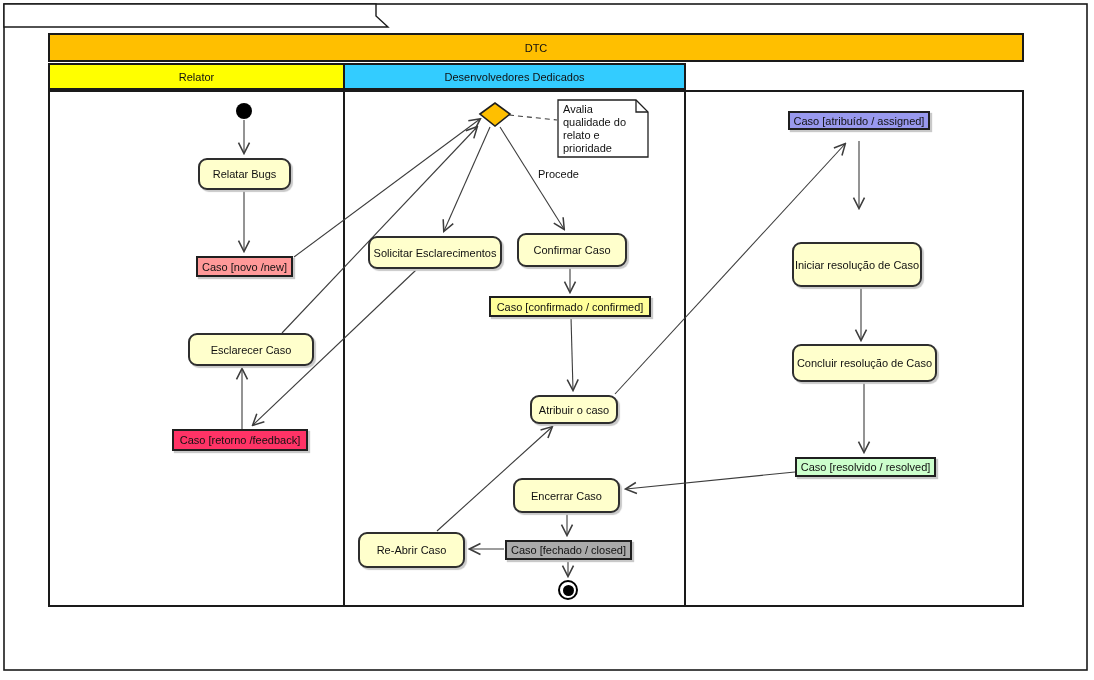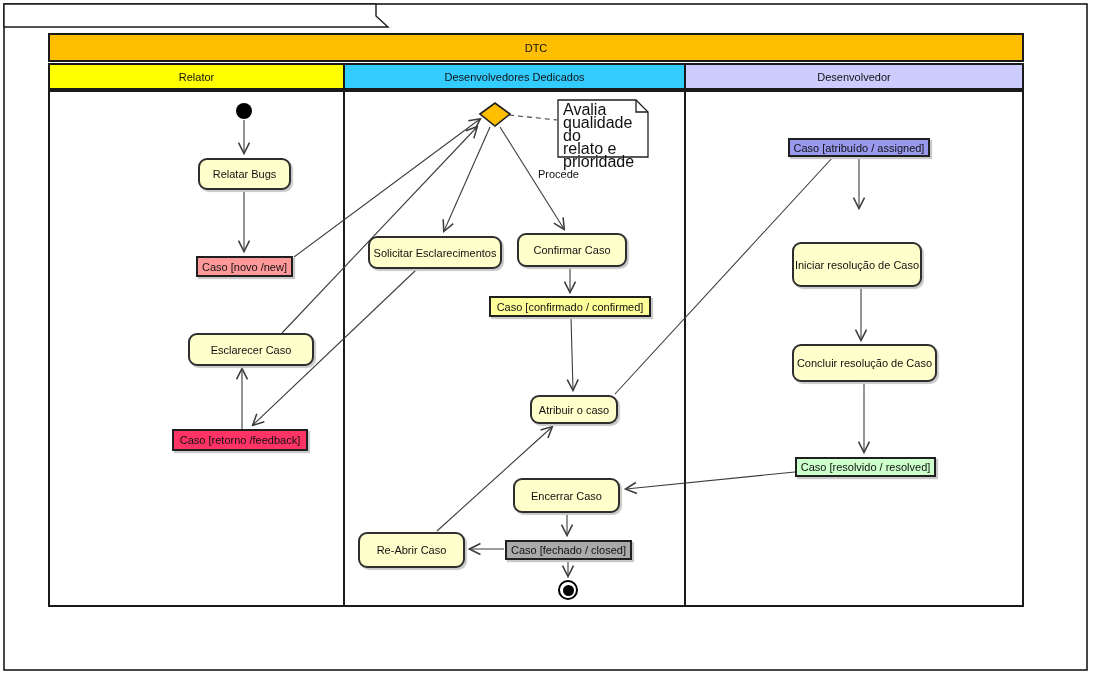--- a/index.html
+++ b/index.html
@@ -42,41 +42,38 @@
     background:#000; border-radius:50%; z-index:3;
   }
   .final-node {
     position:absolute; left:558px; top:580px; width:20px; height:20px;
     border:2px solid #000; border-radius:50%; box-sizing:border-box;
     display:flex; align-items:center; justify-content:center; z-index:3; background:#fff;
   }
   .final-node .dot { width:11px; height:11px; background:#000; border-radius:50%; }
   .note-text {
     position:absolute; left:563px; top:103px; width:78px; z-index:3;
-    font-size:16px; line-height:13px; white-space:pre-line;
+    font-size:11px; line-height:13px; white-space:pre-line;
   }
   .edge-label { position:absolute; left:538px; top:168px; font-size:11px; z-index:3; }
 </style>
 </head>
 <body>
 
 <div class="canvas">
 
 
   <div class="pool-header">
     <span>DTC</span>
   </div>
   <div class="lane-head" style="left:48px; width:297px; background:#FFFF00;">
     <span>Relator</span>
   </div>
   <div class="lane-head" style="left:343px; width:343px; background:#33CCFF;">
     <span>Desenvolvedores Dedicados</span>
-  </div>
-  <div class="lane-head" style="left:684px; width:340px; background:#CCCCFF;">
-    <span>Desenvolvedor</span>
   </div>
 
   <div class="lane-body" style="left:48px; width:297px;"></div>
   <div class="lane-body" style="left:343px; width:343px;"></div>
   <div class="lane-body" style="left:684px; width:340px;"></div>
 
   <svg class="layer-svg" width="1094" height="680" viewBox="0 0 1094 680">
     <defs>
       <marker id="arrow" viewBox="0 0 12 12" refX="10.5" refY="6" markerWidth="12" markerHeight="12" orient="auto">
         <path d="M1,1 L11,6 L1,11" fill="none" stroke="#3c3c3c" stroke-width="1.4"></path>
@@ -154,21 +151,21 @@
   <div class="obj" style="left:505px; top:540px; width:127px; height:20px; background:#AAAAAA;">
     <span>Caso [fechado / closed]</span>
   </div>
   <div class="action" style="left:358px; top:532px; width:107px; height:36px;">
     <span>Re-Abrir Caso</span>
   </div>
   <div class="final-node">
       <div class="dot"></div>
     </div>
 
-  <div class="obj" style="left:788px; top:138px; width:142px; height:19px; background:#9999EE;">
+  <div class="obj" style="left:788px; top:111px; width:142px; height:19px; background:#9999EE;">
     <span>Caso [atribuído / assigned]</span>
   </div>
   <div class="action" style="left:792px; top:212px; width:130px; height:45px;margin-top:30px;">
     <span>Iniciar resolução de Caso</span>
   </div>
   <div class="action" style="left:792px; top:344px; width:145px; height:38px;">
     <span>Concluir resolução de Caso</span>
   </div>
   <div class="obj" style="left:795px; top:457px; width:141px; height:20px; background:#CCFFCC;">
     <span>Caso [resolvido / resolved]</span>

